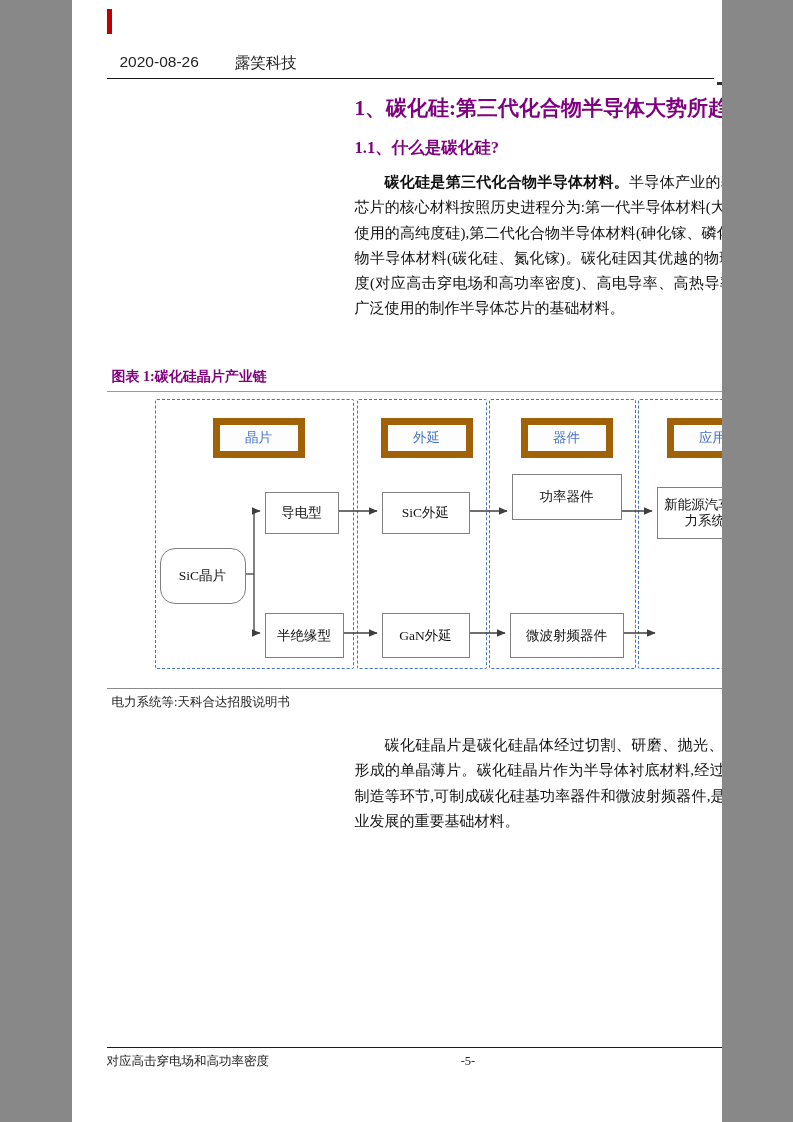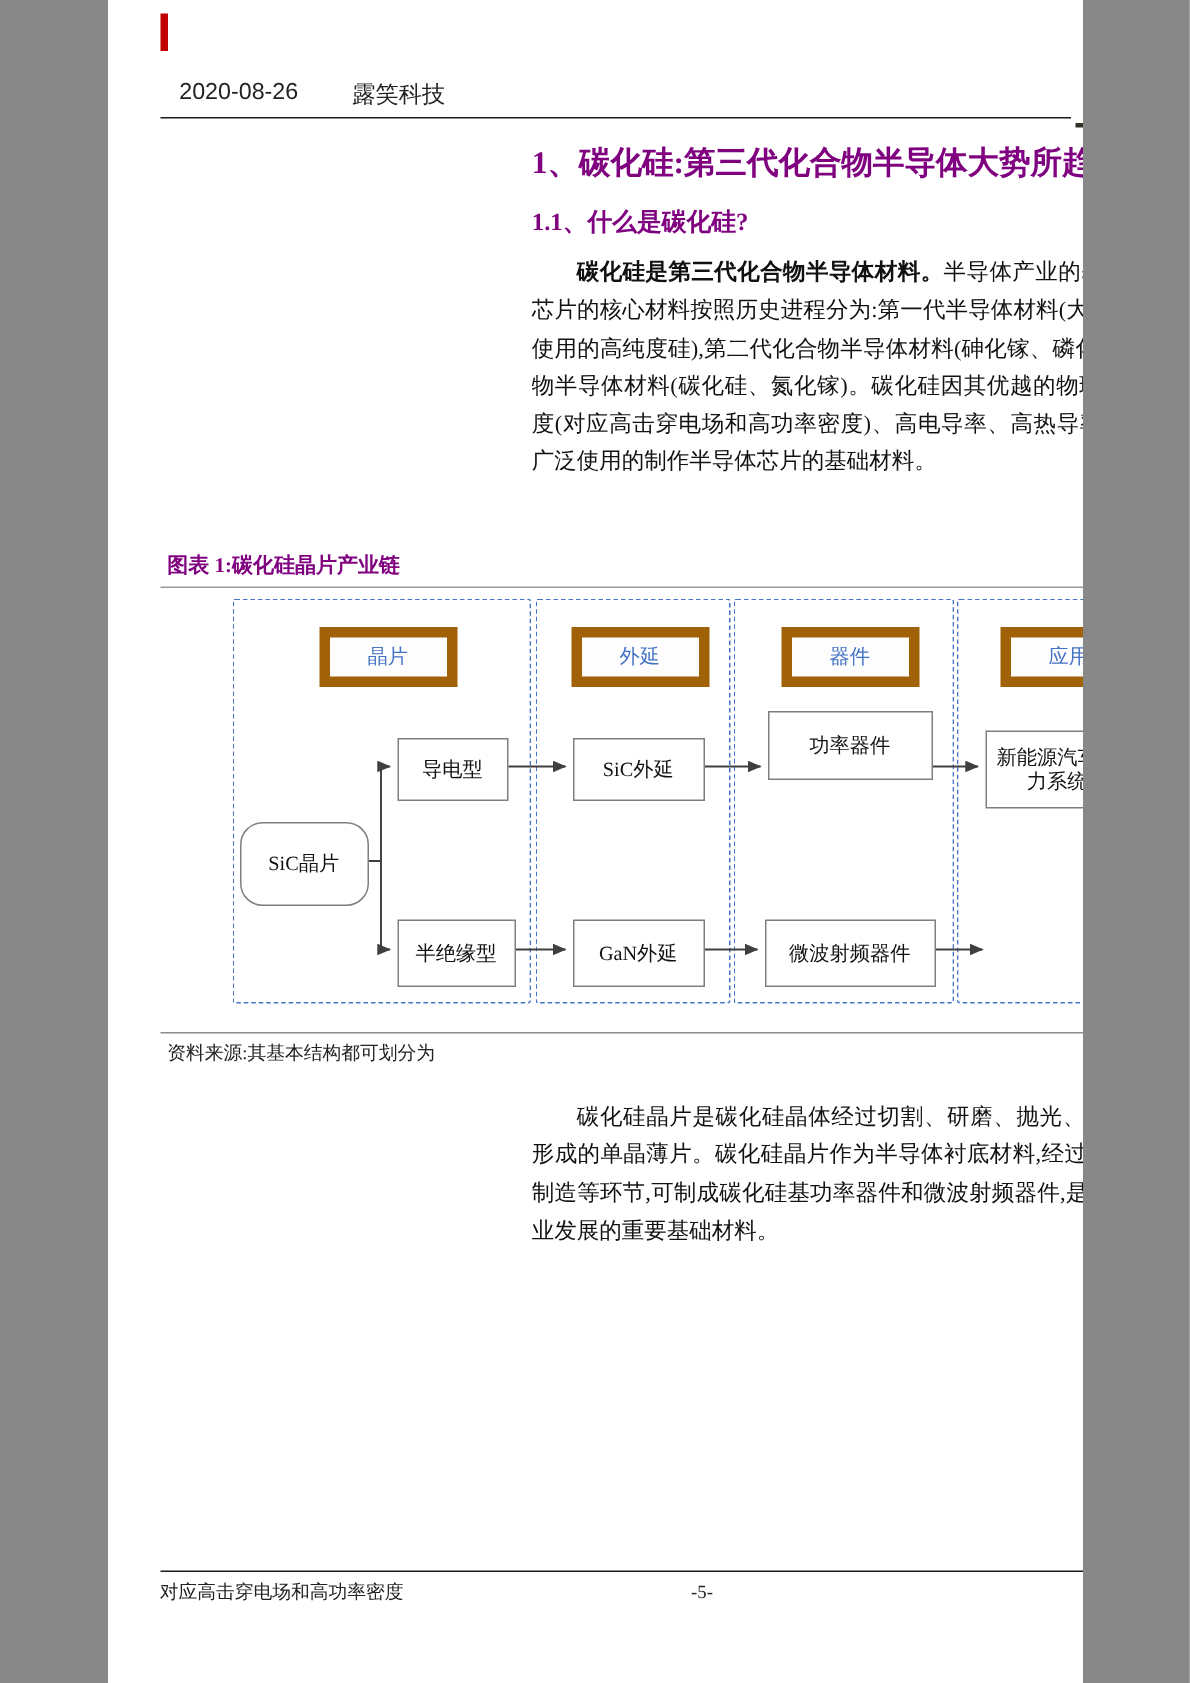--- a/index.html
+++ b/index.html
@@ -134,21 +134,21 @@
     <div class="nbox n-cond">导电型</div>
     <div class="nbox n-sic">SiC外延</div>
     <div class="nbox n-pwr">功率器件</div>
     <div class="nbox n-ev">新能源汽车、电力系统等</div>
     <div class="nbox n-semi">半绝缘型</div>
     <div class="nbox n-gan">GaN外延</div>
     <div class="nbox n-rf">微波射频器件</div>
   </div>
 
   <div class="rule rule-src"></div>
-  <div class="fig-source">资料来源:其基本结构都可划分为</div>
+  <div class="fig-source">电力系统等:天科合达招股说明书</div>
 
   <p class="para p3">碳化硅晶片是碳化硅晶体经过切割、研磨、抛光、清洗等工序加工形成的单晶薄片。碳化硅晶片作为半导体衬底材料,经过外延生长、器件制造等环节,可制成碳化硅基功率器件和微波射频器件,是第三代半导体产业发展的重要基础材料。</p>
 
   <div class="ftr-rule"></div>
   <div class="ftr">
     <span class="ftr-left">对应高击穿电场和高功率密度</span>
     <span class="ftr-mid">-5-</span>
     <span class="ftr-right">证券研究报告</span>
   </div>
 

